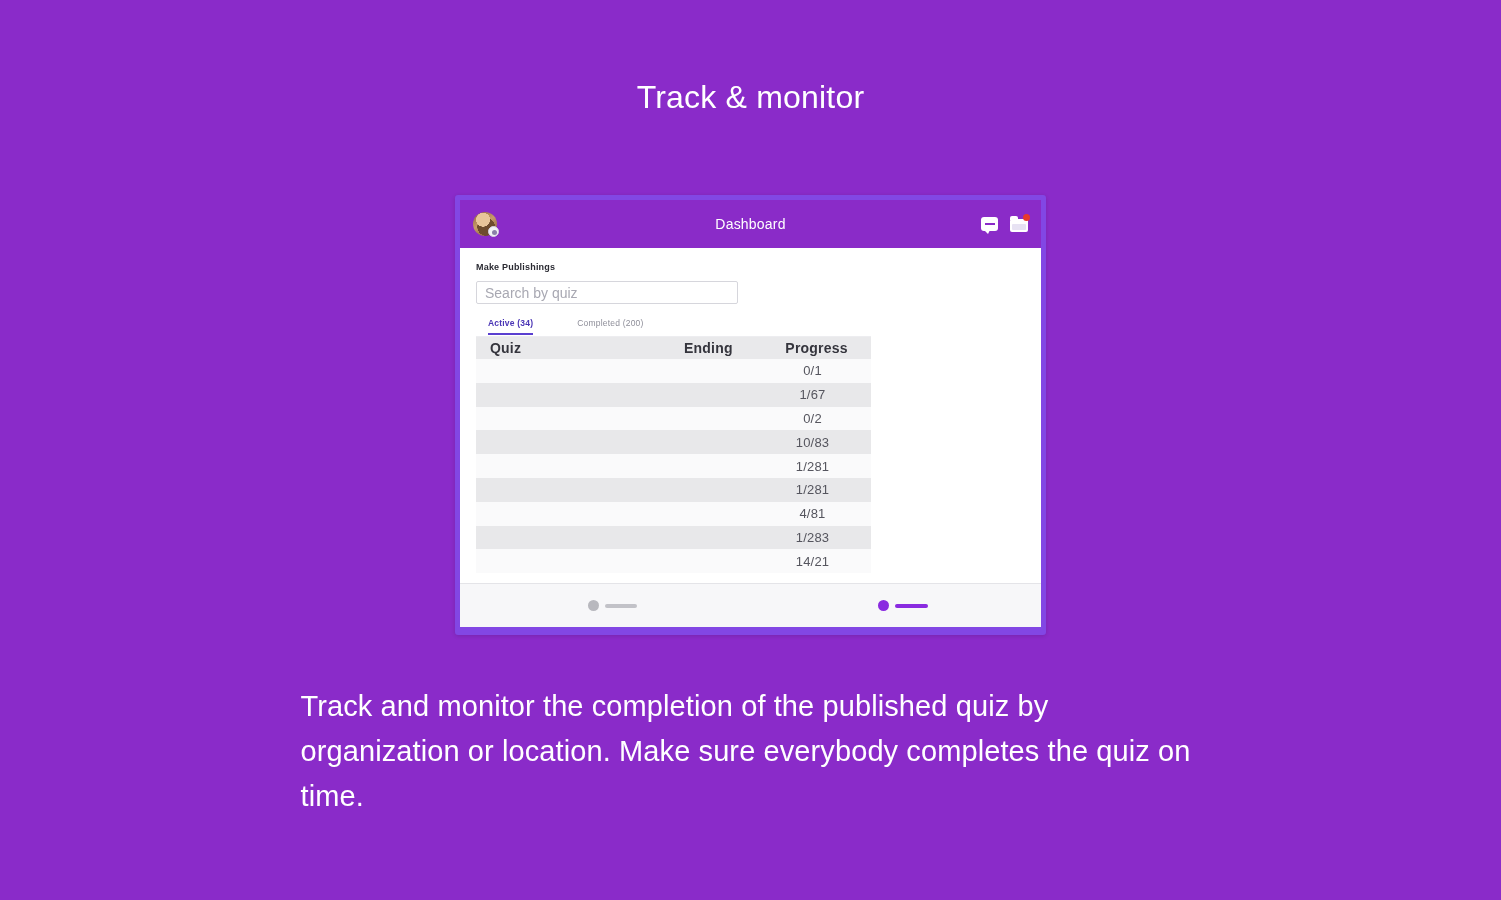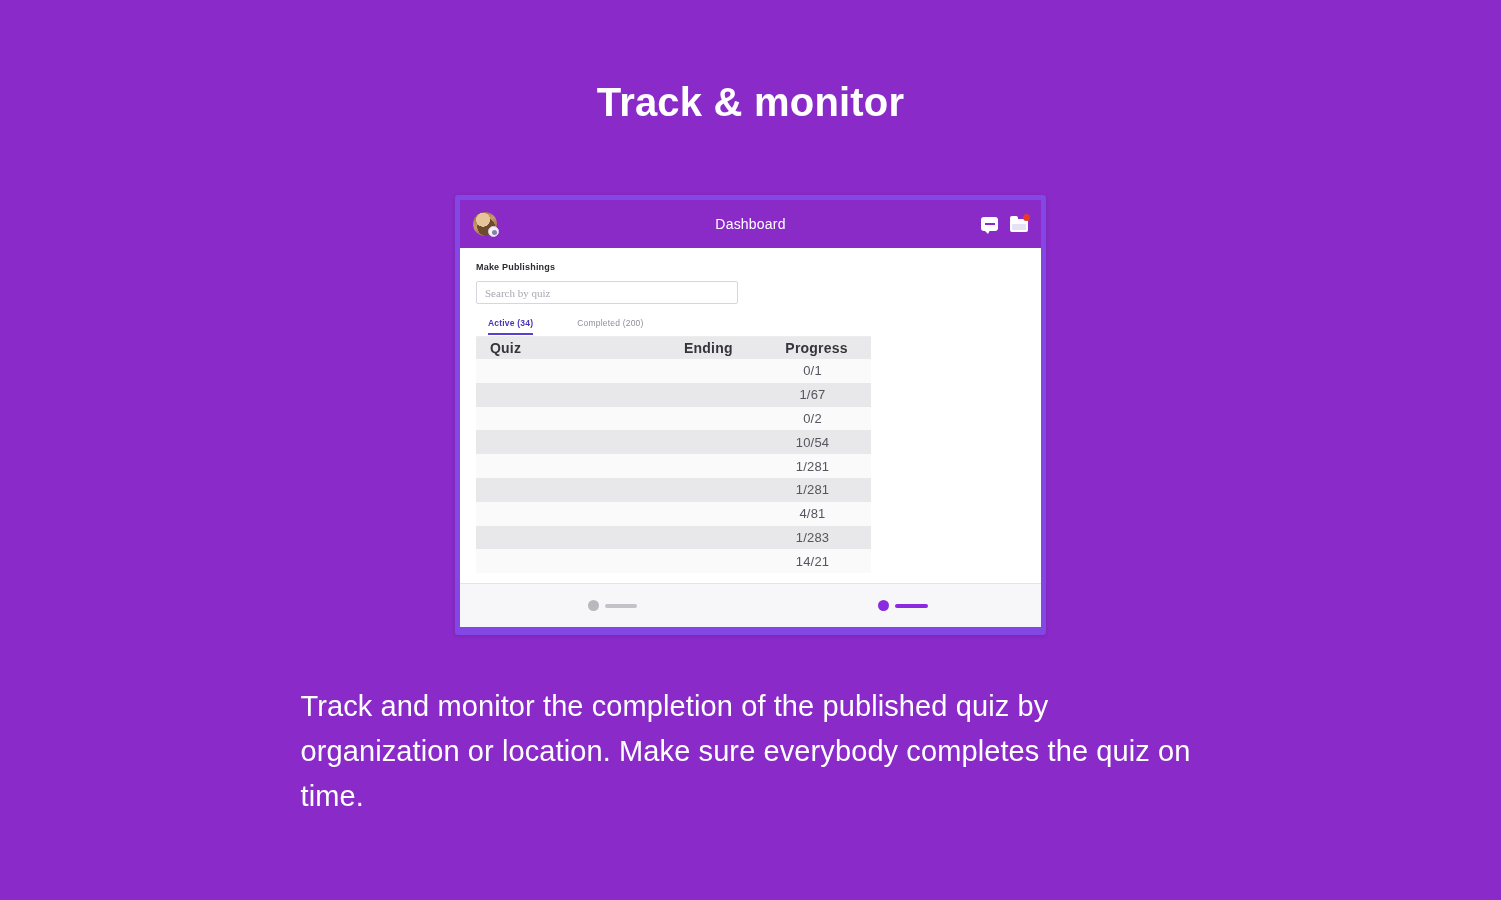--- a/index.html
+++ b/index.html
@@ -17,22 +17,22 @@
   }
 
   
   .headline {
     position: absolute;
     top: 78px;
     left: 0;
     width: 1501px;
     text-align: center;
     color: #FFFFFF;
-    font-size: 40px;
-    font-weight: 700;
+    font-size: 32px;
+    font-weight: 400;
     letter-spacing: 0.2px;
     line-height: 1.2;
   }
 
   
   .device-frame {
     position: absolute;
     left: 455px;
     top: 195px;
     width: 591px;
@@ -187,22 +187,22 @@
     margin-bottom: 9px;
     filter: blur(0.45px);
   }
 
   .search-input {
     width: 262px;
     height: 23px;
     border: 1px solid #D6D6DC;
     border-radius: 2px;
     background: #FFFFFF;
-    font-family: Liberation Serif, serif;
-    font-size: 11px;
+    font-family: Liberation Sans, sans-serif;
+    font-size: 14px;
     color: #9A9AA4;
     padding: 0 8px;
     outline: none;
     filter: blur(0.3px);
   }
   .search-input::placeholder { color: #A8A8B2; }
 
   
   .tabs {
     display: flex;
@@ -381,21 +381,21 @@
 
         <div class="t-row odd">
           <div class="c-quiz"><span class="name-bar" style="width:48px"></span></div>
           <div class="c-ending"></div>
           <div class="c-progress cell-val">0/2</div>
         </div>
 
         <div class="t-row even">
           <div class="c-quiz"><span class="name-bar" style="width:32px"></span></div>
           <div class="c-ending"></div>
-          <div class="c-progress cell-val">10/54</div>
+          <div class="c-progress cell-val">10/83</div>
         </div>
 
         <div class="t-row odd">
           <div class="c-quiz"><span class="name-bar" style="width:68px"></span></div>
           <div class="c-ending"></div>
           <div class="c-progress cell-val">1/281</div>
         </div>
 
         <div class="t-row even">
           <div class="c-quiz"><span class="name-bar" style="width:41px"></span></div>

